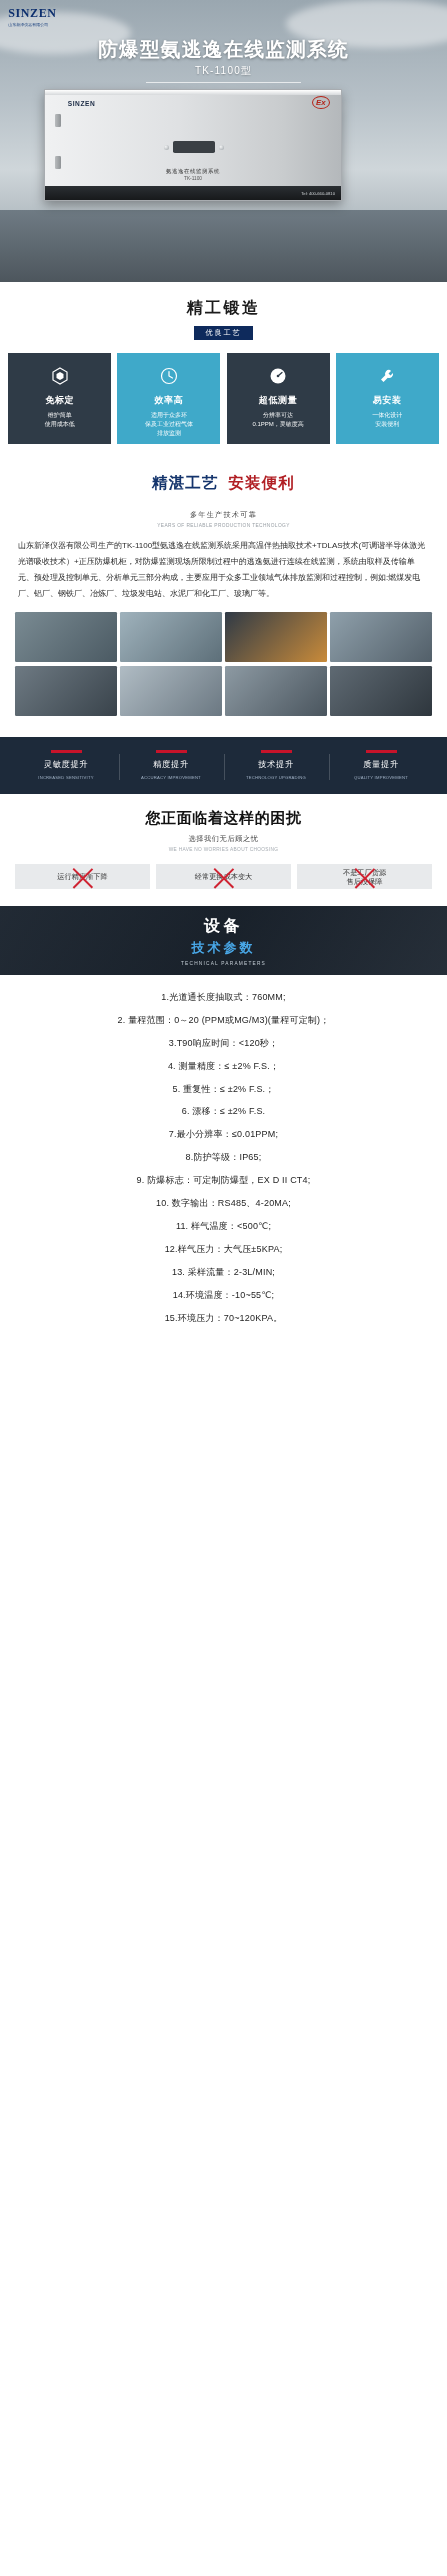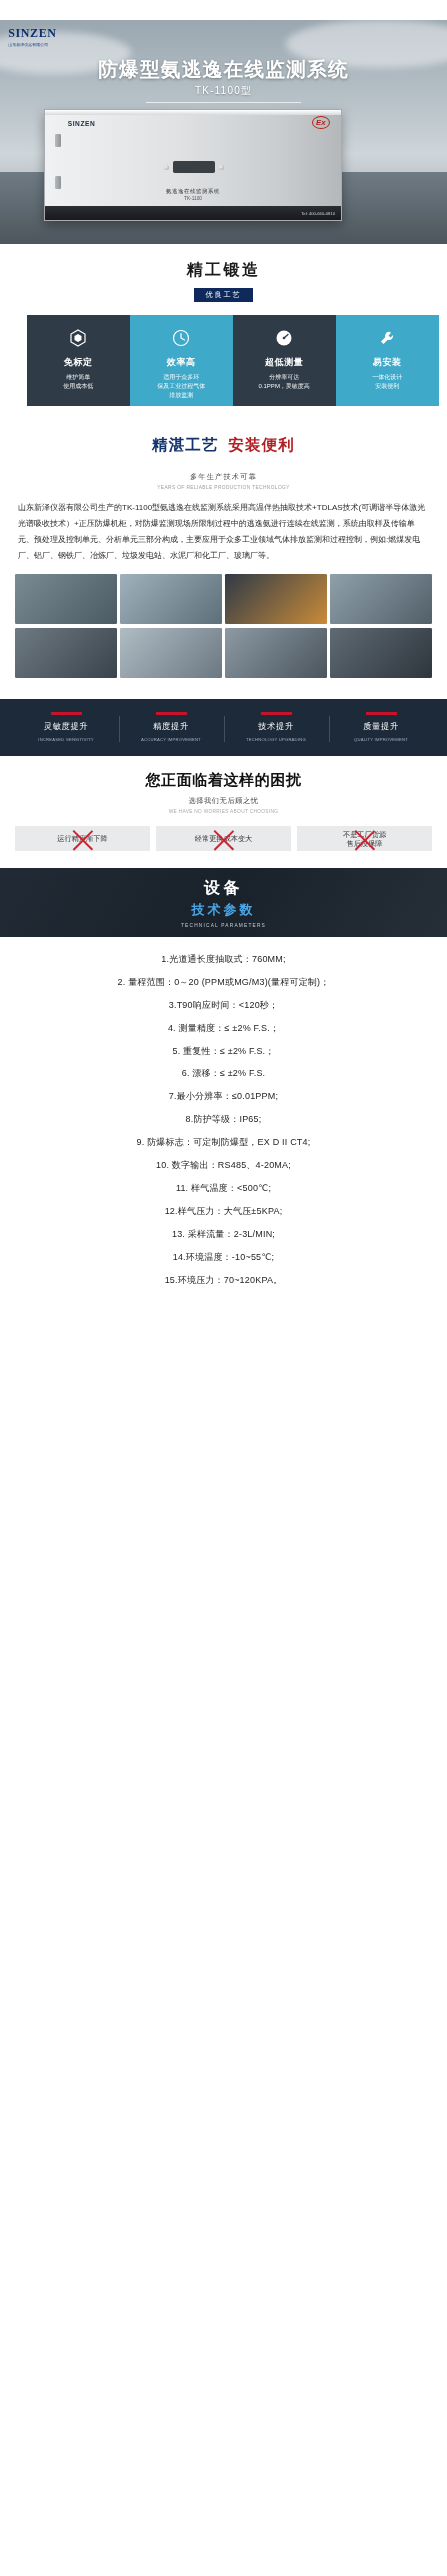--- a/index.html
+++ b/index.html
@@ -8,24 +8,23 @@
     font-family: "Liberation Sans", "DejaVu Sans", sans-serif;
     background: #ffffff;
     color: #222;
   }
   .page { width: 447px; position: relative; overflow: hidden; }
 
   
   .hero {
     position: relative;
     width: 447px;
-    height: 224px;
+    height: 282px;
     background: linear-gradient(to bottom, #9aa7b0 0%, #b6c0c7 35%, #cfd6da 60%, #8f9ba3 100%);
     overflow: hidden;
-    margin-top: 20px;
   }
   .hero .sky-cloud {
     position: absolute;
     border-radius: 50%;
     background: rgba(255,255,255,0.45);
     filter: blur(3.6px);
   }
   .hero .ground {
     position: absolute;
     left: 0; right: 0; bottom: 0;
@@ -153,21 +152,21 @@
     display: inline-block;
     margin-top: 7.2px;
     padding: 2.4px 12px;
     background: #0e2a5c;
     color: #fff;
     font-size: 7.2px;
     letter-spacing: 1.8px;
   }
   .feature-row {
     display: flex;
-    justify-content: flex-end;
+    justify-content: space-between;
     gap: 0;
     margin-top: 13px;
     padding: 0 8.3px;
   }
   .feature-card {
     width: 103px;
     height: 91px;
     color: #fff;
     padding: 9.5px 7.2px 6px;
     text-align: center;

